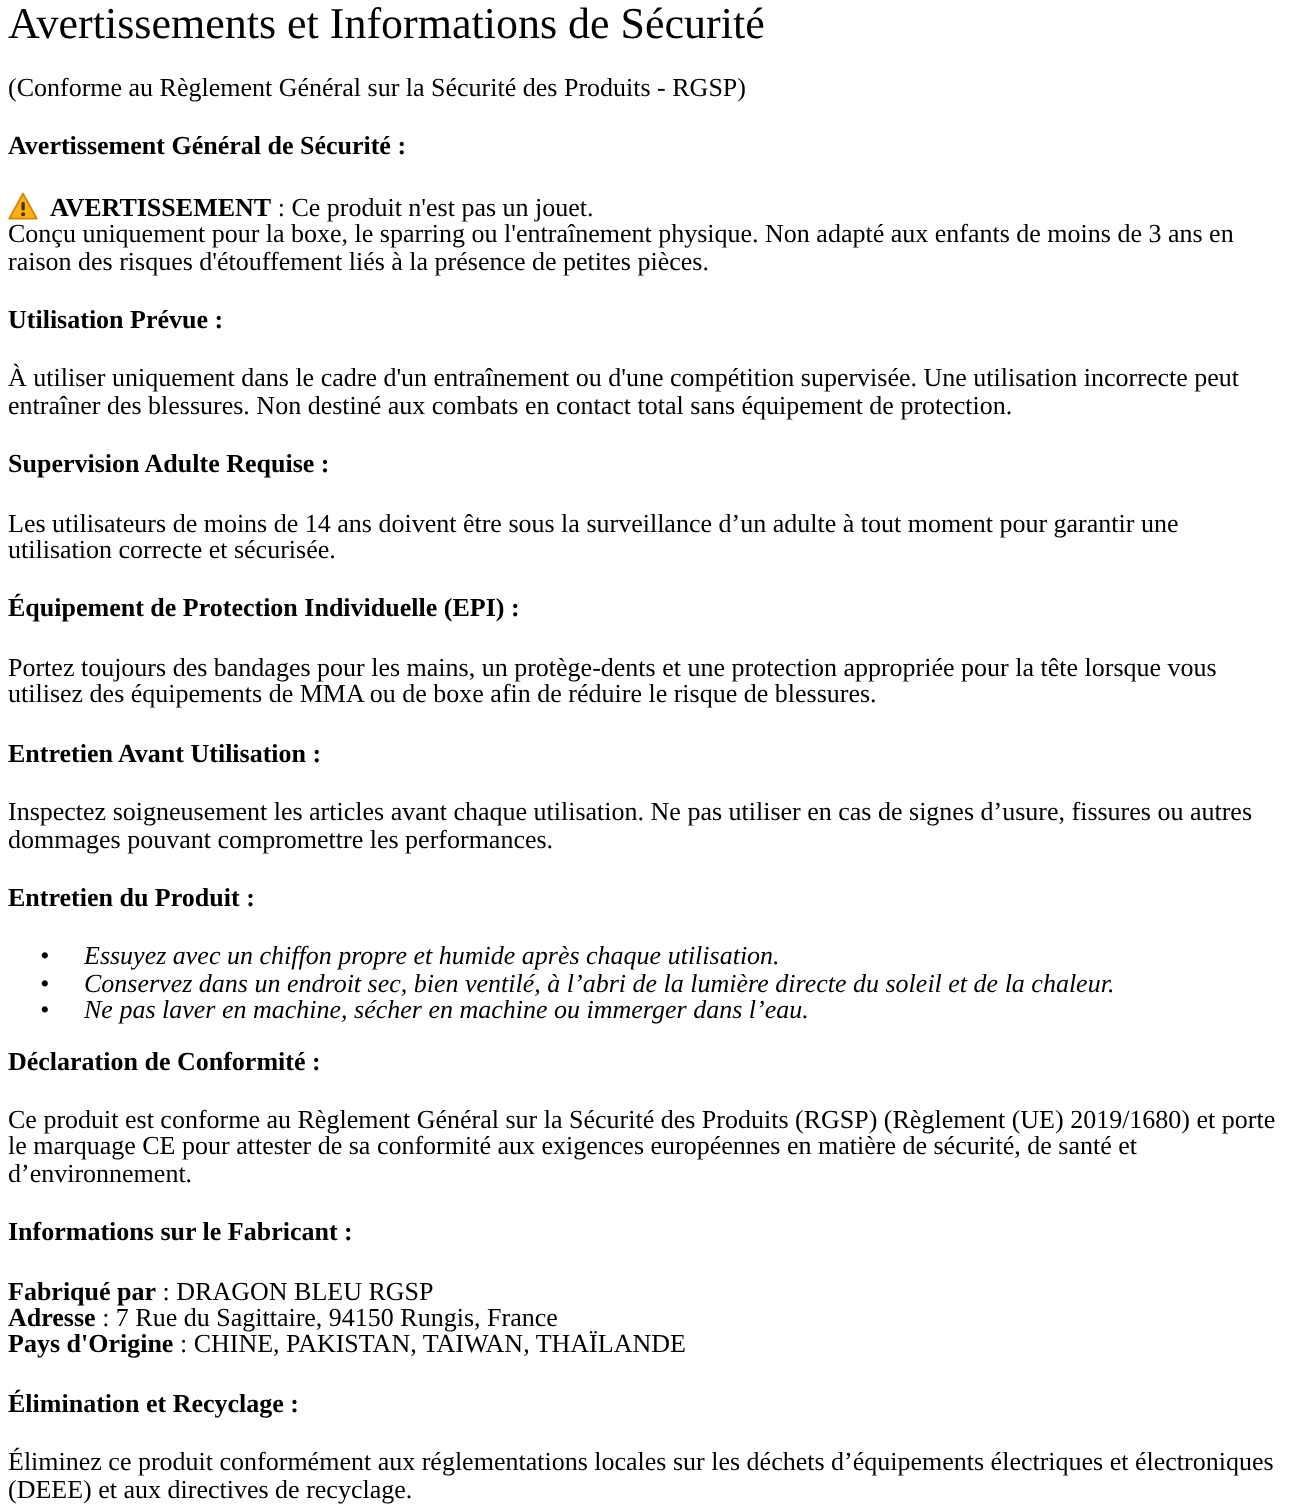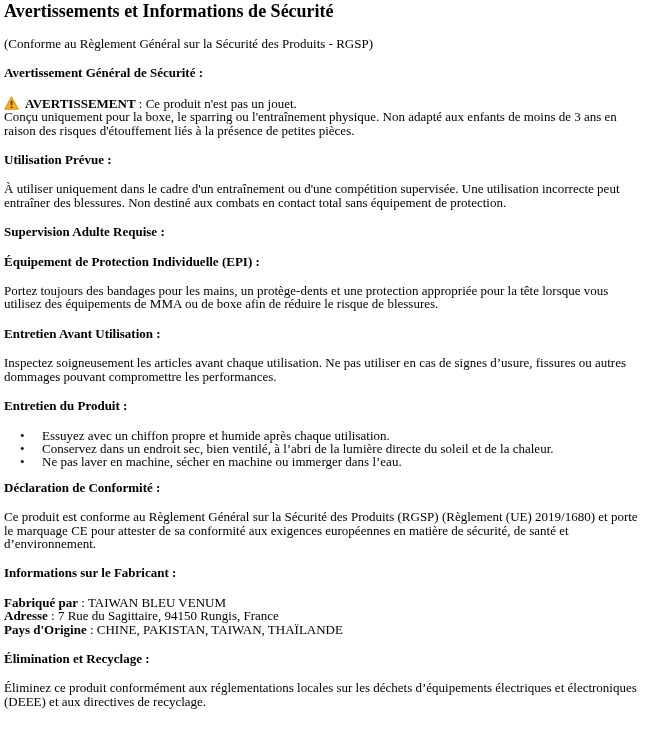--- a/index.html
+++ b/index.html
@@ -9,32 +9,33 @@
     box-sizing: border-box;
     padding: 2px 4px;
     background: #ffffff;
     color: #000000;
     font-family: "Liberation Serif", serif;
     font-size: 13px;
     line-height: 13.4px;
     overflow: hidden;
   }
   h1 {
-    font-size: 18px;
+    font-size: 22px;
     line-height: 19px;
-    font-weight: bold;
+    font-weight: normal;
     margin: 0 0 15px 0;
   }
   p { margin: 16px 0; }
   .h { font-weight: bold; }
   .tight { margin-top: 12px; }
   ul {
     list-style: none;
     margin: 16px 0 0 0;
     padding: 0;
+    font-style: italic;
   }
   li { position: relative; padding-left: 38px; }
   li::before {
     content: "\2022";
     position: absolute;
     left: 16px;
     top: 0;
   }
   .wicon { display: inline-block; margin-right: 6px; }
   .wicon svg { vertical-align: -2px; }
@@ -53,36 +54,37 @@
   <p><span class="wicon"><svg width="15" height="14" viewBox="0 0 24 22" aria-hidden="true">
           <path d="M12 1 L23 21 L1 21 Z" fill="#F9B115" stroke="#D4860B" stroke-width="1.4" stroke-linejoin="round"></path>
           <rect x="10.8" y="7.5" width="2.6" height="7" rx="1.2" fill="#4A3000"></rect>
           <circle cx="12.1" cy="17.6" r="1.6" fill="#4A3000"></circle>
         </svg></span><b>AVERTISSEMENT</b><span> : Ce produit n'est pas un jouet.</span><br><span>Conçu uniquement pour la boxe, le sparring ou l'entraînement physique. Non adapté aux enfants de moins de 3 ans en raison des risques d'étouffement liés à la présence de petites pièces.</span></p>
 
   <p class="h">Utilisation Prévue :</p>
   <p>À utiliser uniquement dans le cadre d'un entraînement ou d'une compétition supervisée. Une utilisation incorrecte peut entraîner des blessures. Non destiné aux combats en contact total sans équipement de protection.</p>
 
   <p class="h">Supervision Adulte Requise :</p>
+  <p>Les utilisateurs de moins de 14 ans doivent être sous la surveillance d’un adulte à tout moment pour garantir une utilisation correcte et sécurisée.</p>
 
   <p class="h">Équipement de Protection Individuelle (EPI) :</p>
   <p>Portez toujours des bandages pour les mains, un protège-dents et une protection appropriée pour la tête lorsque vous utilisez des équipements de MMA ou de boxe afin de réduire le risque de blessures.</p>
 
   <p class="h">Entretien Avant Utilisation :</p>
   <p>Inspectez soigneusement les articles avant chaque utilisation. Ne pas utiliser en cas de signes d’usure, fissures ou autres dommages pouvant compromettre les performances.</p>
 
   <p class="h">Entretien du Produit :</p>
   <ul>
     <li>Essuyez avec un chiffon propre et humide après chaque utilisation.</li>
     <li>Conservez dans un endroit sec, bien ventilé, à l’abri de la lumière directe du soleil et de la chaleur.</li>
     <li>Ne pas laver en machine, sécher en machine ou immerger dans l’eau.</li>
   </ul>
 
   <p class="h tight">Déclaration de Conformité :</p>
   <p>Ce produit est conforme au Règlement Général sur la Sécurité des Produits (RGSP) (Règlement (UE) 2019/1680) et porte le marquage CE pour attester de sa conformité aux exigences européennes en matière de sécurité, de santé et d’environnement.</p>
 
   <p class="h">Informations sur le Fabricant :</p>
-  <p><b>Fabriqué par</b><span> : TAIWAN BLEU VENUM</span><br><b>Adresse</b><span> : 7 Rue du Sagittaire, 94150 Rungis, France</span><br><b>Pays d'Origine</b><span> : CHINE, PAKISTAN, TAIWAN, THAÏLANDE</span></p>
+  <p><b>Fabriqué par</b><span> : DRAGON BLEU RGSP</span><br><b>Adresse</b><span> : 7 Rue du Sagittaire, 94150 Rungis, France</span><br><b>Pays d'Origine</b><span> : CHINE, PAKISTAN, TAIWAN, THAÏLANDE</span></p>
 
   <p class="h">Élimination et Recyclage :</p>
   <p>Éliminez ce produit conformément aux réglementations locales sur les déchets d’équipements électriques et électroniques (DEEE) et aux directives de recyclage.</p>
 
 </div>
 
 </body></html>

